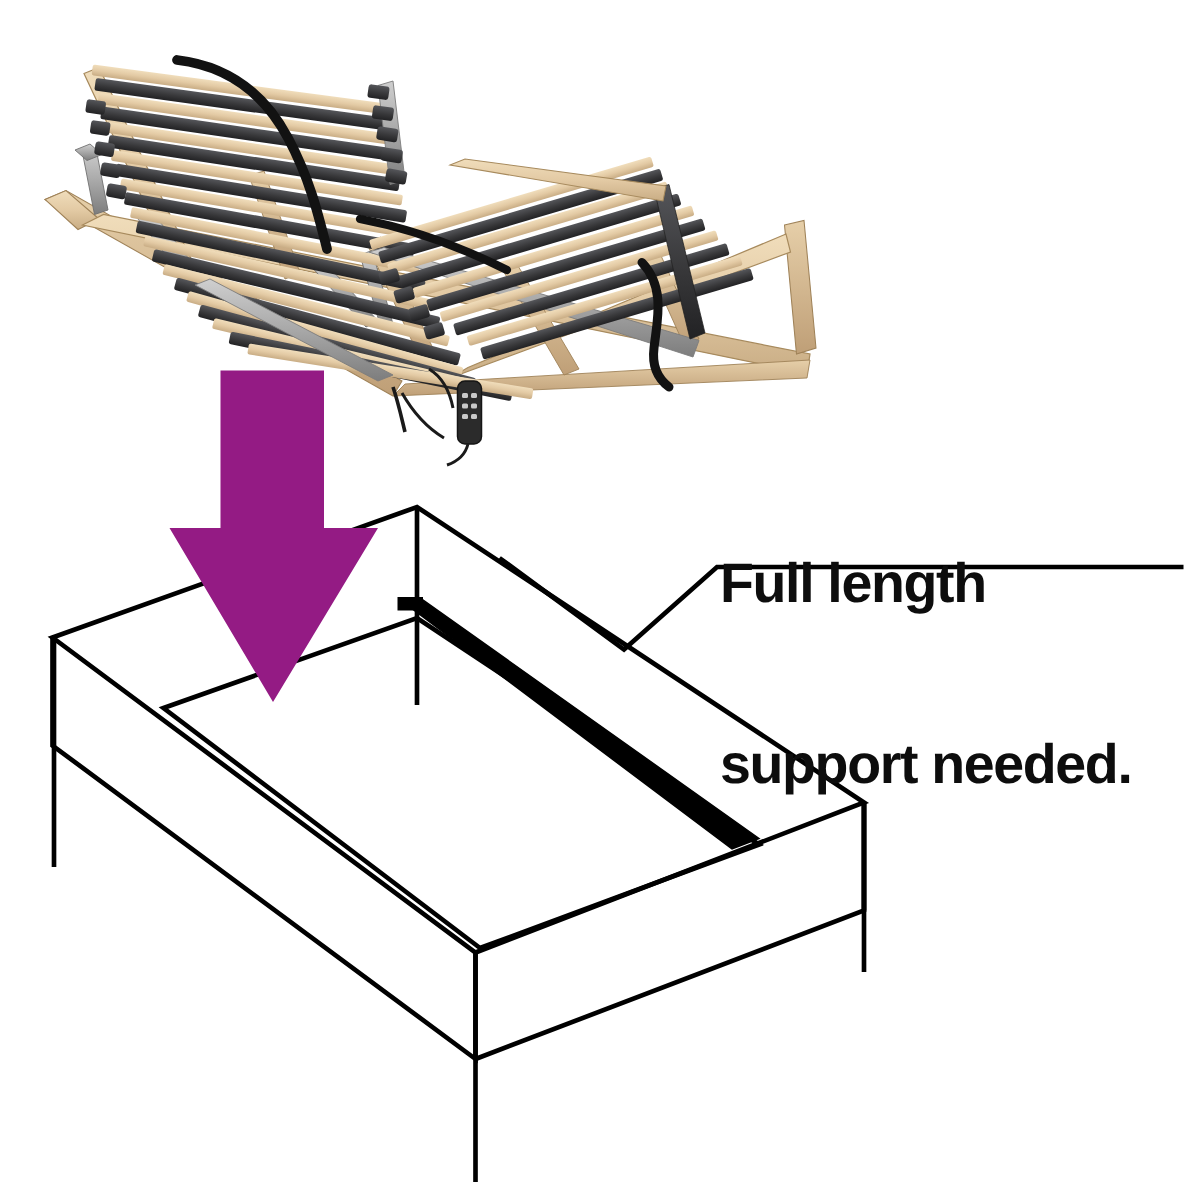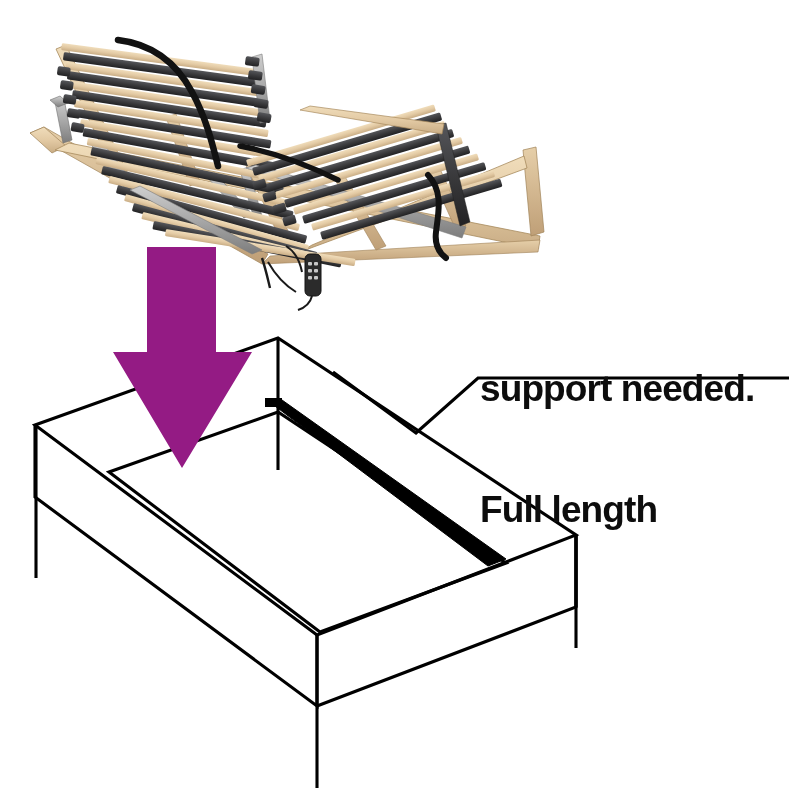--- a/index.html
+++ b/index.html
@@ -308,17 +308,17 @@
     <g fill="none" stroke="#000000" stroke-width="3.1" stroke-linecap="butt">
       <path d="M789,378 L478,378 L416,433 L333,372"></path>
     </g>
 
     <g>
       <polygon points="147,247 216,247 216,352 252,352 182,468 113,352 147,352" fill="#941b84"></polygon>
     </g>
   </svg>
 
   <div class="callout-text" style="color: rgb(13, 13, 13);">
+    <span class="line">Full length</span>
     <span class="line">support needed.</span>
-    <span class="line">Full length</span>
   </div>
 
 </div>
 
 </body></html>

